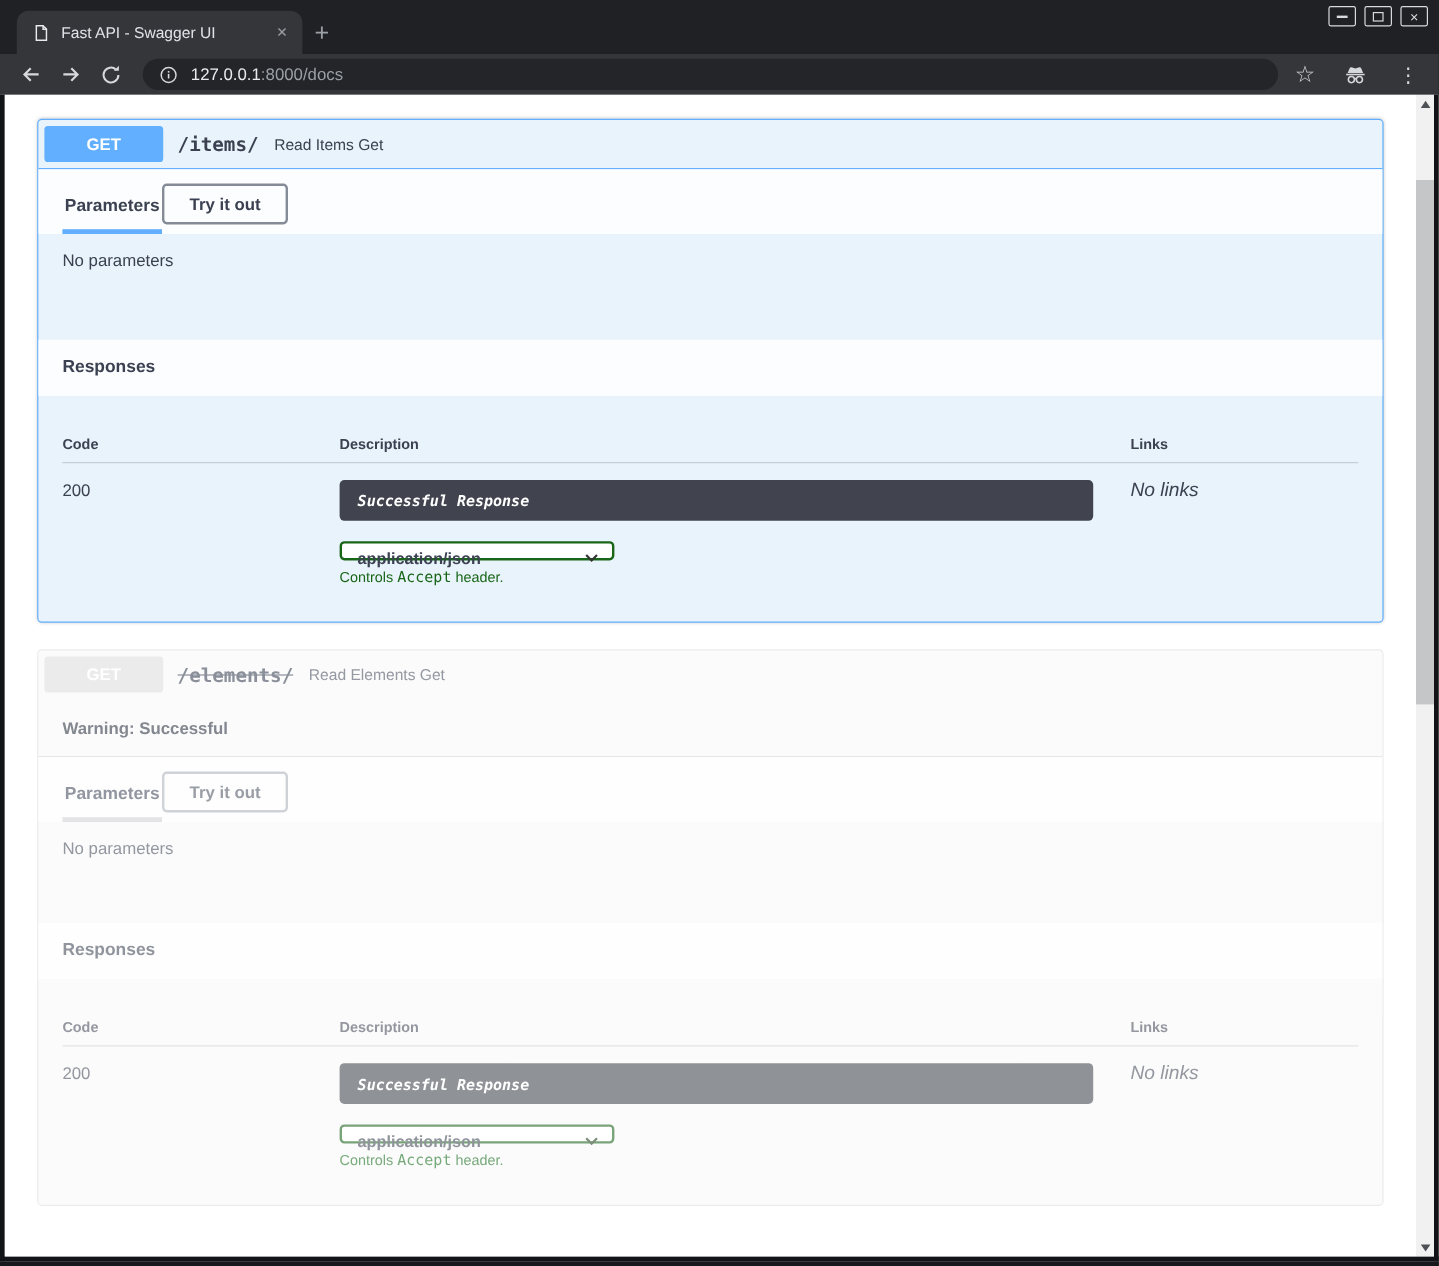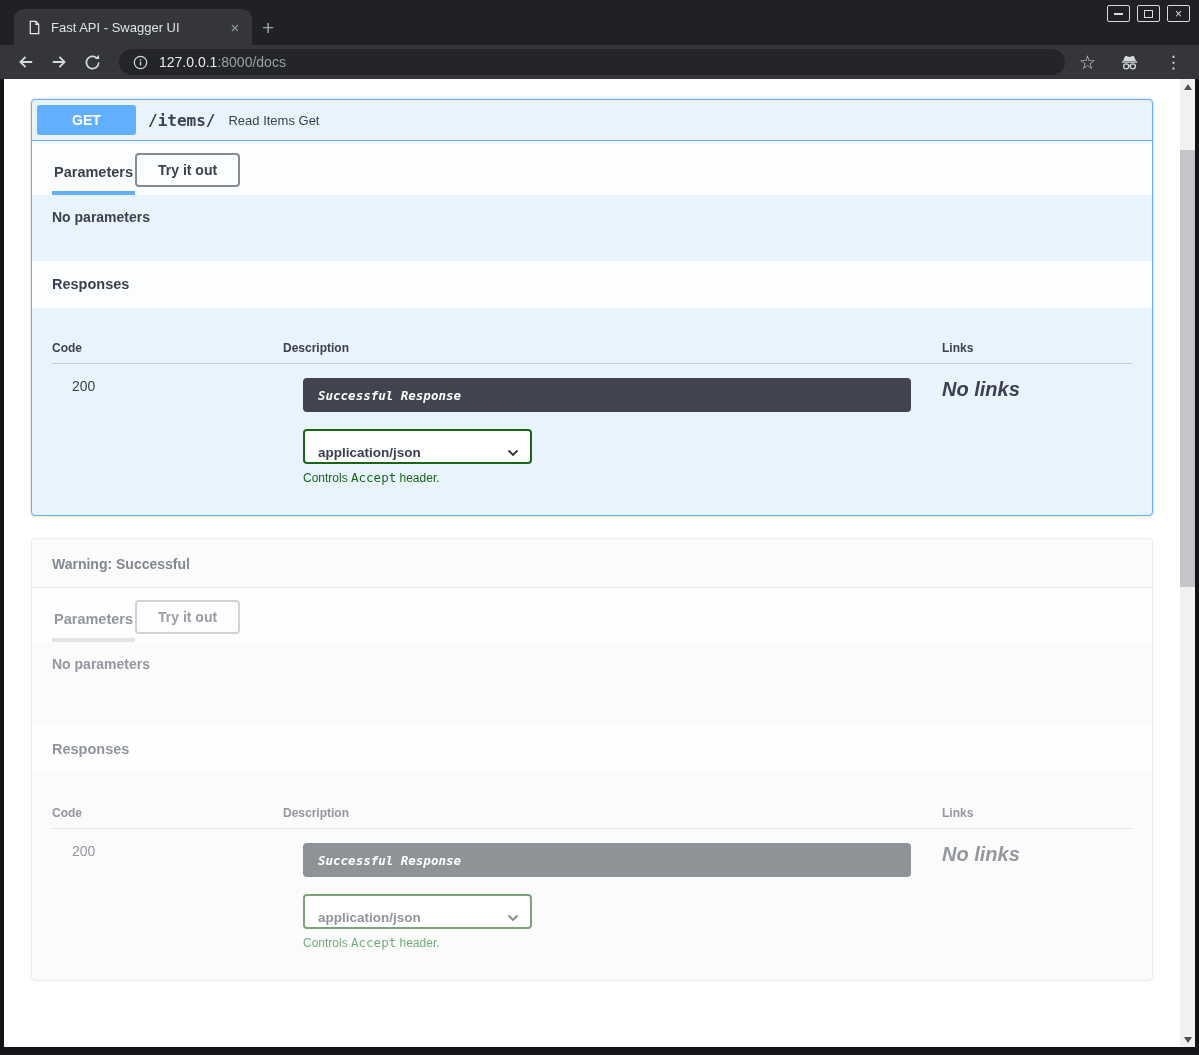--- a/index.html
+++ b/index.html
@@ -61,49 +61,49 @@
   .sec-header { display:flex; align-items:center;
                 background:rgba(255,255,255,.8); padding:9px 20px 0; height:54px; }
   .param-label { align-self:flex-end; font-weight:bold; font-size:14.5px; color:#3b4151;
                  padding:0 2px 11px; border-bottom:4px solid #61affe; }
   .deprecated .param-label { color:#9296a0; border-bottom-color:#e4e4e6; }
   .try-btn { background:transparent; border:2px solid #858c97; border-radius:4px; padding:7px 21px;
              font-family:"Liberation Sans", sans-serif; font-weight:bold; font-size:14px; color:#3b4151;
              margin-bottom:5px; cursor:pointer; }
   .deprecated .try-btn { border-color:#cfd2d7; color:#999da5; }
 
-  .params-body { padding:14px 20px 36px; font-size:14px; color:#3b4151;font-weight:bold; }
+  .params-body { padding:14px 20px 58px; font-size:14px; color:#3b4151; }
   .deprecated .params-body { color:#9397a0; padding-bottom:54px; }
 
   .responses-header { background:rgba(255,255,255,.8); padding:15px 20px 16px;
                       font-weight:bold; font-size:14.5px; color:#3b4151; }
   .deprecated .responses-header { color:#90949d; }
 
   .responses-inner { padding:20px 20px 30px; }
   .resp-head { display:flex; padding:13px 0 8px; border-bottom:1px solid rgba(59,65,81,.2);
                font-weight:bold; font-size:12px; color:#3b4151; }
   .deprecated .resp-head { color:#94979f; border-bottom-color:rgba(59,65,81,.12); }
   .col-code { width:231px; }
   .col-desc { flex:1; }
   .col-links { width:209px; padding-left:19px; }
-  .resp-row { display:flex; padding-top:14px; font-size:14px; color:#3b4151;margin-left:20px; }
+  .resp-row { display:flex; padding-top:14px; font-size:14px; color:#3b4151; }
   .deprecated .resp-row { color:#94979f; }
   .resp-box { background:#41444e; border-radius:4px; color:#fff; font-family:"DejaVu Sans Mono", monospace;
               font-style:italic; font-weight:bold; font-size:12.5px; padding:0 15px; margin-right:12px;
               height:34px; display:flex; align-items:center; }
   .deprecated .resp-box { background:#8f9297; }
   .media-wrap { margin-top:17px; }
-  .media-select { width:229px; height:35px; border:2px solid #196619; border-radius:4px; background:#fff;
+  .media-select { width:229px; height:16px; border:2px solid #196619; border-radius:4px; background:#fff;
                   display:flex; align-items:center; justify-content:space-between; padding:12px 11px 0 13px;
                   font-weight:bold; font-size:13.5px; color:#3b4151; cursor:pointer; }
   .deprecated .media-select { border-color:#79a379; color:#90949c; }
   .accept-note { margin-top:6px; font-size:12px; color:#196619; }
   .accept-note .code { font-family:"DejaVu Sans Mono", monospace; font-size:12.5px; }
   .deprecated .accept-note { color:#77aa7b; }
-  .no-links { font-style:italic; font-size:20px;font-weight:bold; }
+  .no-links { font-style:italic; font-size:16px; }
 
   
   .scroll-track { width:15px; background:#f1f1f1; position:relative; flex-shrink:0; }
   .sb-btn { height:15px; display:flex; align-items:center; justify-content:center; cursor:pointer; }
   .sb-btn.bottom { position:absolute; bottom:0; left:0; width:15px; }
   .tri-up { width:0; height:0; border-left:4px solid transparent; border-right:4px solid transparent; border-bottom:6px solid #4e5256; }
   .tri-down { width:0; height:0; border-left:4px solid transparent; border-right:4px solid transparent; border-top:6px solid #4e5256; }
   .sb-thumb { position:absolute; top:71px; left:0; width:15px; height:437px; background:#c4c6c8; cursor:grab; }
 </style>
 </head>
@@ -214,20 +214,25 @@
                 </span>
                 <span class="accept-note" style="display:block;"><span>Controls </span><span class="code">Accept</span><span> header.</span></span>
               </span>
             </span>
             <span class="col-links no-links">No links</span>
           </div>
         </div>
       </div>
 
       <div class="opblock deprecated">
+        <div class="summary">
+          <span class="method-badge">GET</span>
+          <span class="op-path">/elements/</span>
+          <span class="op-desc">Read Elements Get</span>
+        </div>
         <div class="warning-row">Warning: Successful</div>
         <div class="sec-header">
           <span class="param-label">Parameters</span>
           <button class="try-btn">Try it out</button>
         </div>
         <div class="params-body">No parameters</div>
         <div class="responses-header">Responses</div>
         <div class="responses-inner">
           <div class="resp-head">
             <span class="col-code">Code</span>

